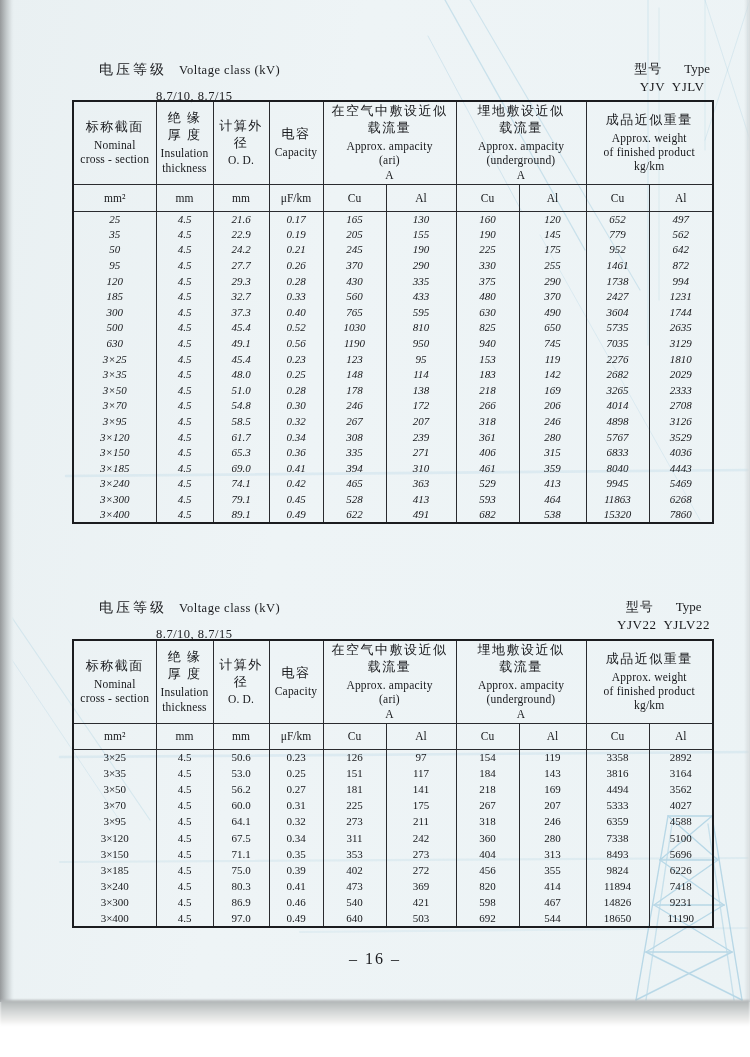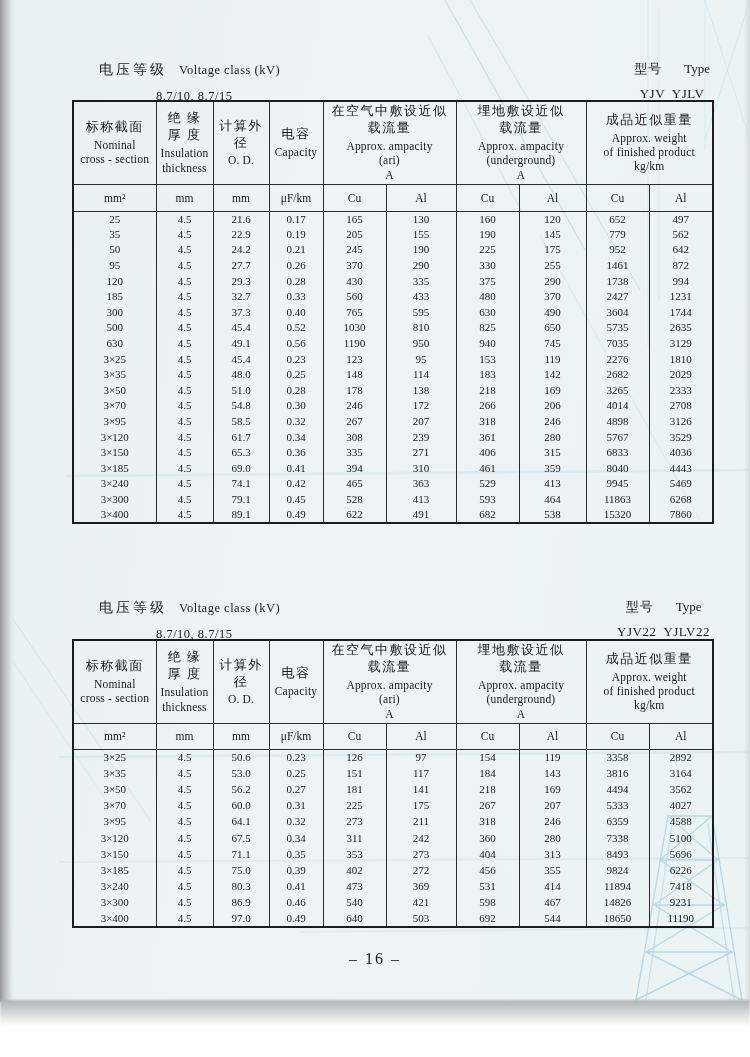--- a/index.html
+++ b/index.html
@@ -25,38 +25,38 @@
 
   
   .title-block { position:absolute; width:750px; }
   .title-left { position:absolute; left:99px; top:0; white-space:nowrap; }
   .t-zh { font-size:14px; letter-spacing:3px; }
   .t-en { font-size:12.5px; margin-left:12px; letter-spacing:0.5px; }
   .t-val { font-size:12.5px; margin-left:57px; margin-top:10px; letter-spacing:0.5px; }
   .title-right { position:absolute; right:40px; top:0; text-align:center; }
   .tr-line1 { font-size:13px; }
   .tr-line1 .zh { letter-spacing:1px; margin-right:22px; }
-  .tr-line2 { font-size:13px; white-space:pre; margin-top:8px; letter-spacing:0.5px; }
+  .tr-line2 { font-size:13px; white-space:pre; margin-top:1px; letter-spacing:0.5px; }
 
   
   .spec-table { position:absolute; left:72px; border-collapse:collapse; table-layout:fixed;
                 width:640px; background:transparent; }
   .spec-table th, .spec-table td { padding:0; text-align:center; font-weight:normal; color:#17181b; }
   .spec-table { border:2px solid #1b1c1f; }
   .spec-table thead th { border:1px solid #2a2b2f; vertical-align:middle; }
   .hz { font-size:13px; letter-spacing:1.5px; line-height:1.3; white-space:pre-line; }
   .he { font-size:11.5px; line-height:1.25; white-space:pre-line; margin-top:2px; letter-spacing:0.2px; }
   .h-units th { font-size:11.5px; }
   .t1 .h-main { height:83px; }
   .t1 .h-units { height:27px; }
   .t2 .h-main { height:83px; }
   .t2 .h-units { height:26px; }
   .spec-table tbody td { border-left:1px solid #2a2b2f; border-right:1px solid #2a2b2f;
                          font-size:11px; line-height:1; }
-  .t1 tbody tr { height:15.6px; }
+  .t1 tbody tr { height:15.6px;font-style:italic; }
   .t2 tbody tr { height:16.2px; }
   .t1 { top:100px; }
   .t2 { top:639px; }
   .title-block.b1 { top:60px; }
   .title-block.b2 { top:598px; }
 
   .page-number { position:absolute; top:950px; left:0; width:750px; text-align:center;
                  font-size:16px; letter-spacing:2px; }
 </style>
 </head>
@@ -604,21 +604,21 @@
             <td>9824</td>
             <td>6226</td>
           </tr>
           <tr>
             <td>3×240</td>
             <td>4.5</td>
             <td>80.3</td>
             <td>0.41</td>
             <td>473</td>
             <td>369</td>
-            <td>531</td>
+            <td>820</td>
             <td>414</td>
             <td>11894</td>
             <td>7418</td>
           </tr>
           <tr>
             <td>3×300</td>
             <td>4.5</td>
             <td>86.9</td>
             <td>0.46</td>
             <td>540</td>

